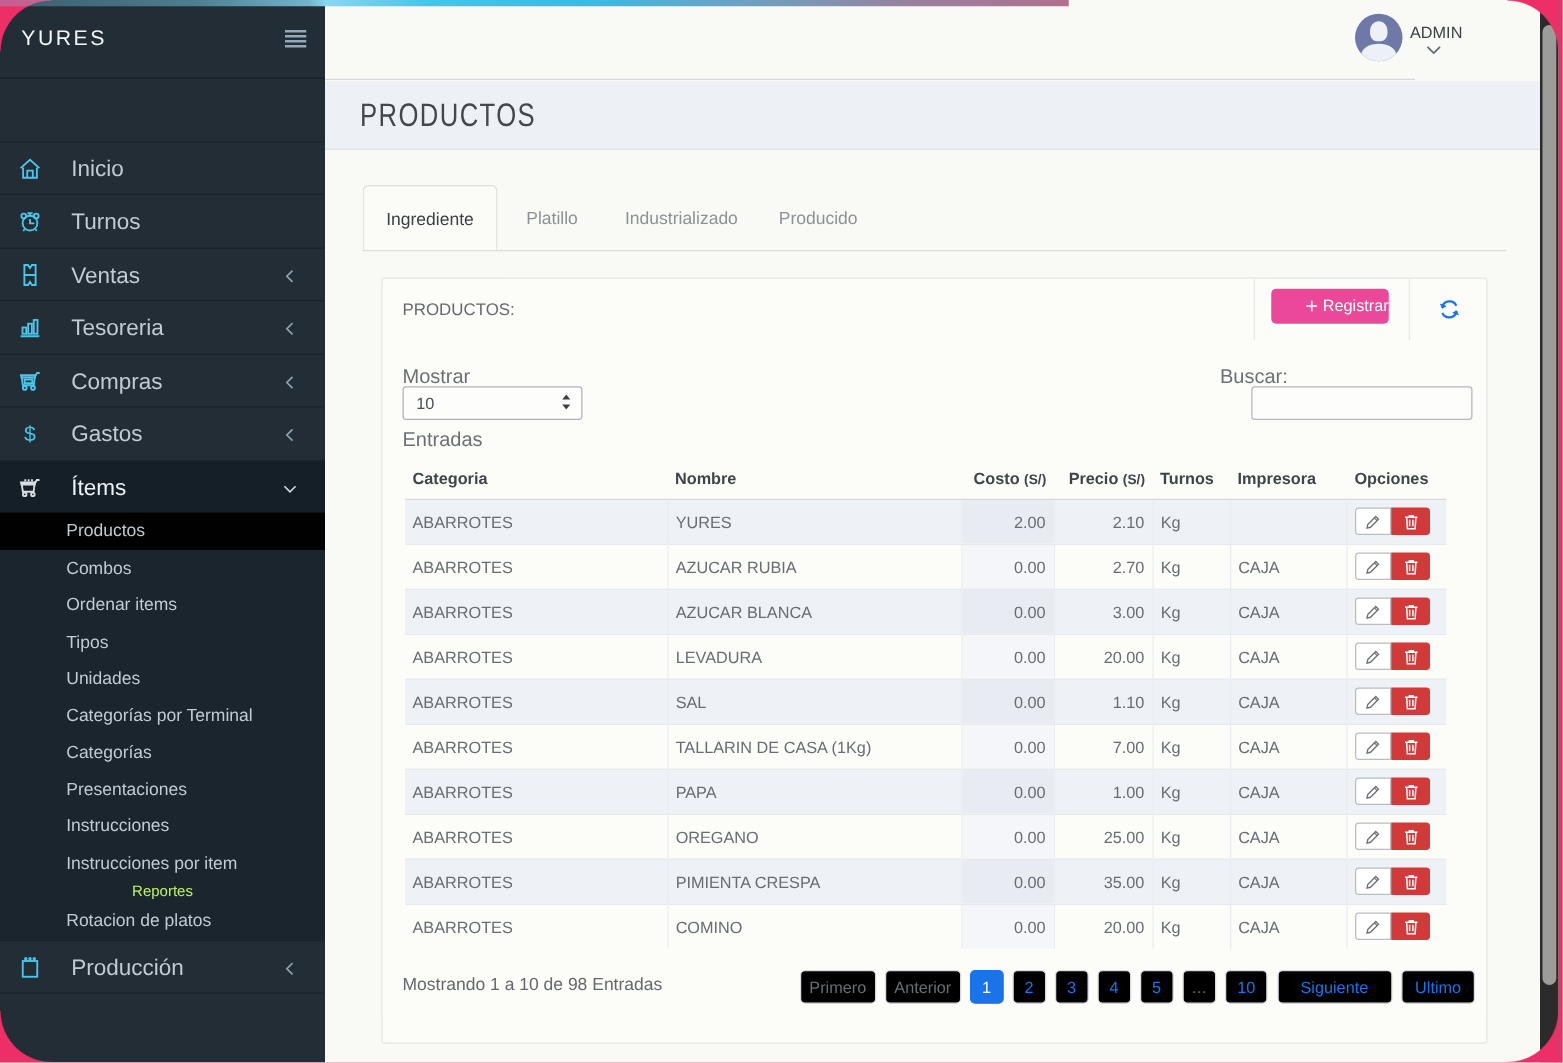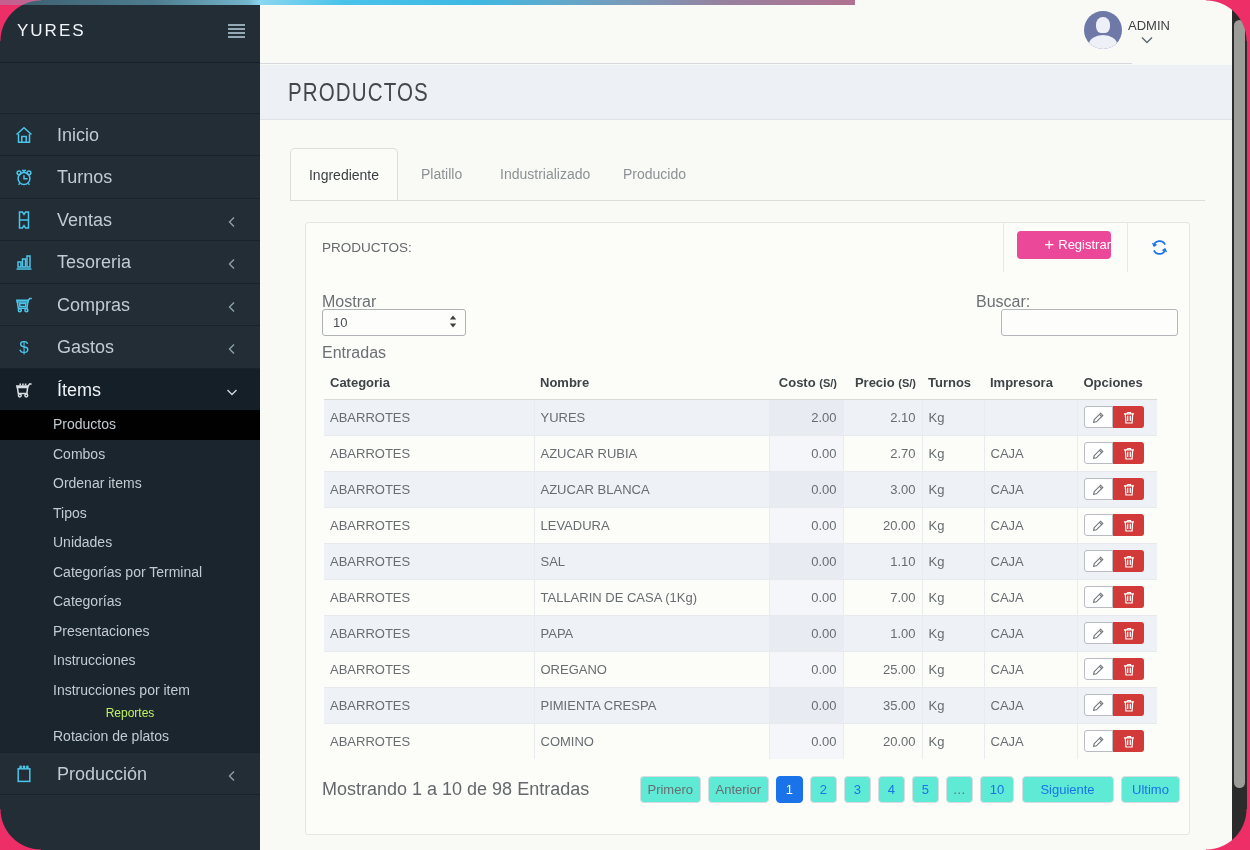--- a/index.html
+++ b/index.html
@@ -69,23 +69,23 @@
 th .u { font-size:11px; }
 td { height:36px; border-top:1px solid #e7eaed; border-right:1px solid #e9ecef; font-size:13px; color:#686d72; padding:0 6px; vertical-align:middle; }
 td:last-child { border-right:0; }
 tr.odd td { background:#eef1f6; }
 tr.odd td.sort { background:#e8ecf2; }
 tr.even td.sort { background:#f5f6f9; }
 .btns { display:flex; }
 .btn-e { width:29px; height:22px; background:#fff; border:1px solid #b9bdc3; border-radius:3px 0 0 3px; display:flex; align-items:center; justify-content:center; }
 .btn-d { width:31px; height:22px; background:#d23a3a; border-radius:0 3px 3px 0; display:flex; align-items:center; justify-content:center; }
 
-.showing { position:absolute; left:16px; top:556px; font-size:18px; color:#64686c; }
+.showing { position:absolute; left:16px; top:556px; font-size:14px; color:#64686c; }
 .pag { position:absolute; left:334px; top:553px; display:flex; gap:7.5px; }
-.pg { height:27px; border:1px solid #d8dce0; border-radius:4px; background:#5eead4; font-size:13px; color:#1a73e8; text-align:center; line-height:25px; }
+.pg { height:27px; border:1px solid #d8dce0; border-radius:4px; background:#000000; font-size:13px; color:#1a73e8; text-align:center; line-height:25px; }
 .pg.mut { color:#6a6e72; }
 .pg.on { background:#1a73e8; border-color:#1a73e8; color:#fff; }
 
 .sbar { position:absolute; left:1232px; top:0; width:15px; height:850px; background:#2b2b2b; }
 .thumb { position:absolute; left:2px; top:20px; width:11px; height:768px; border-radius:6px; background:#9c9c98; }
 </style>
 </head>
 <body>
 <div class="win">
   <div class="sidebar">

